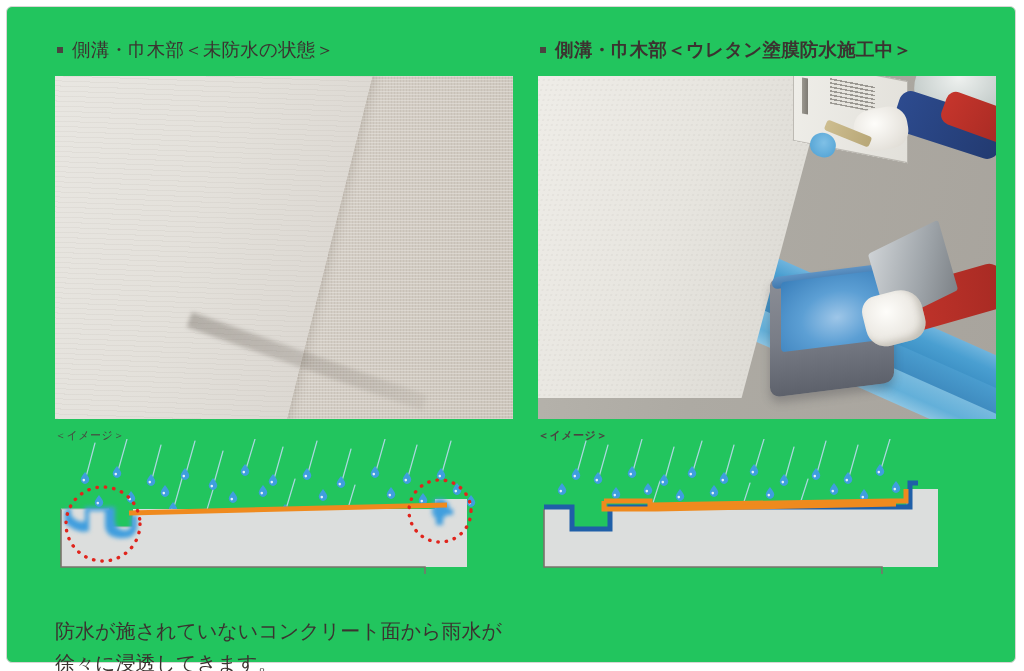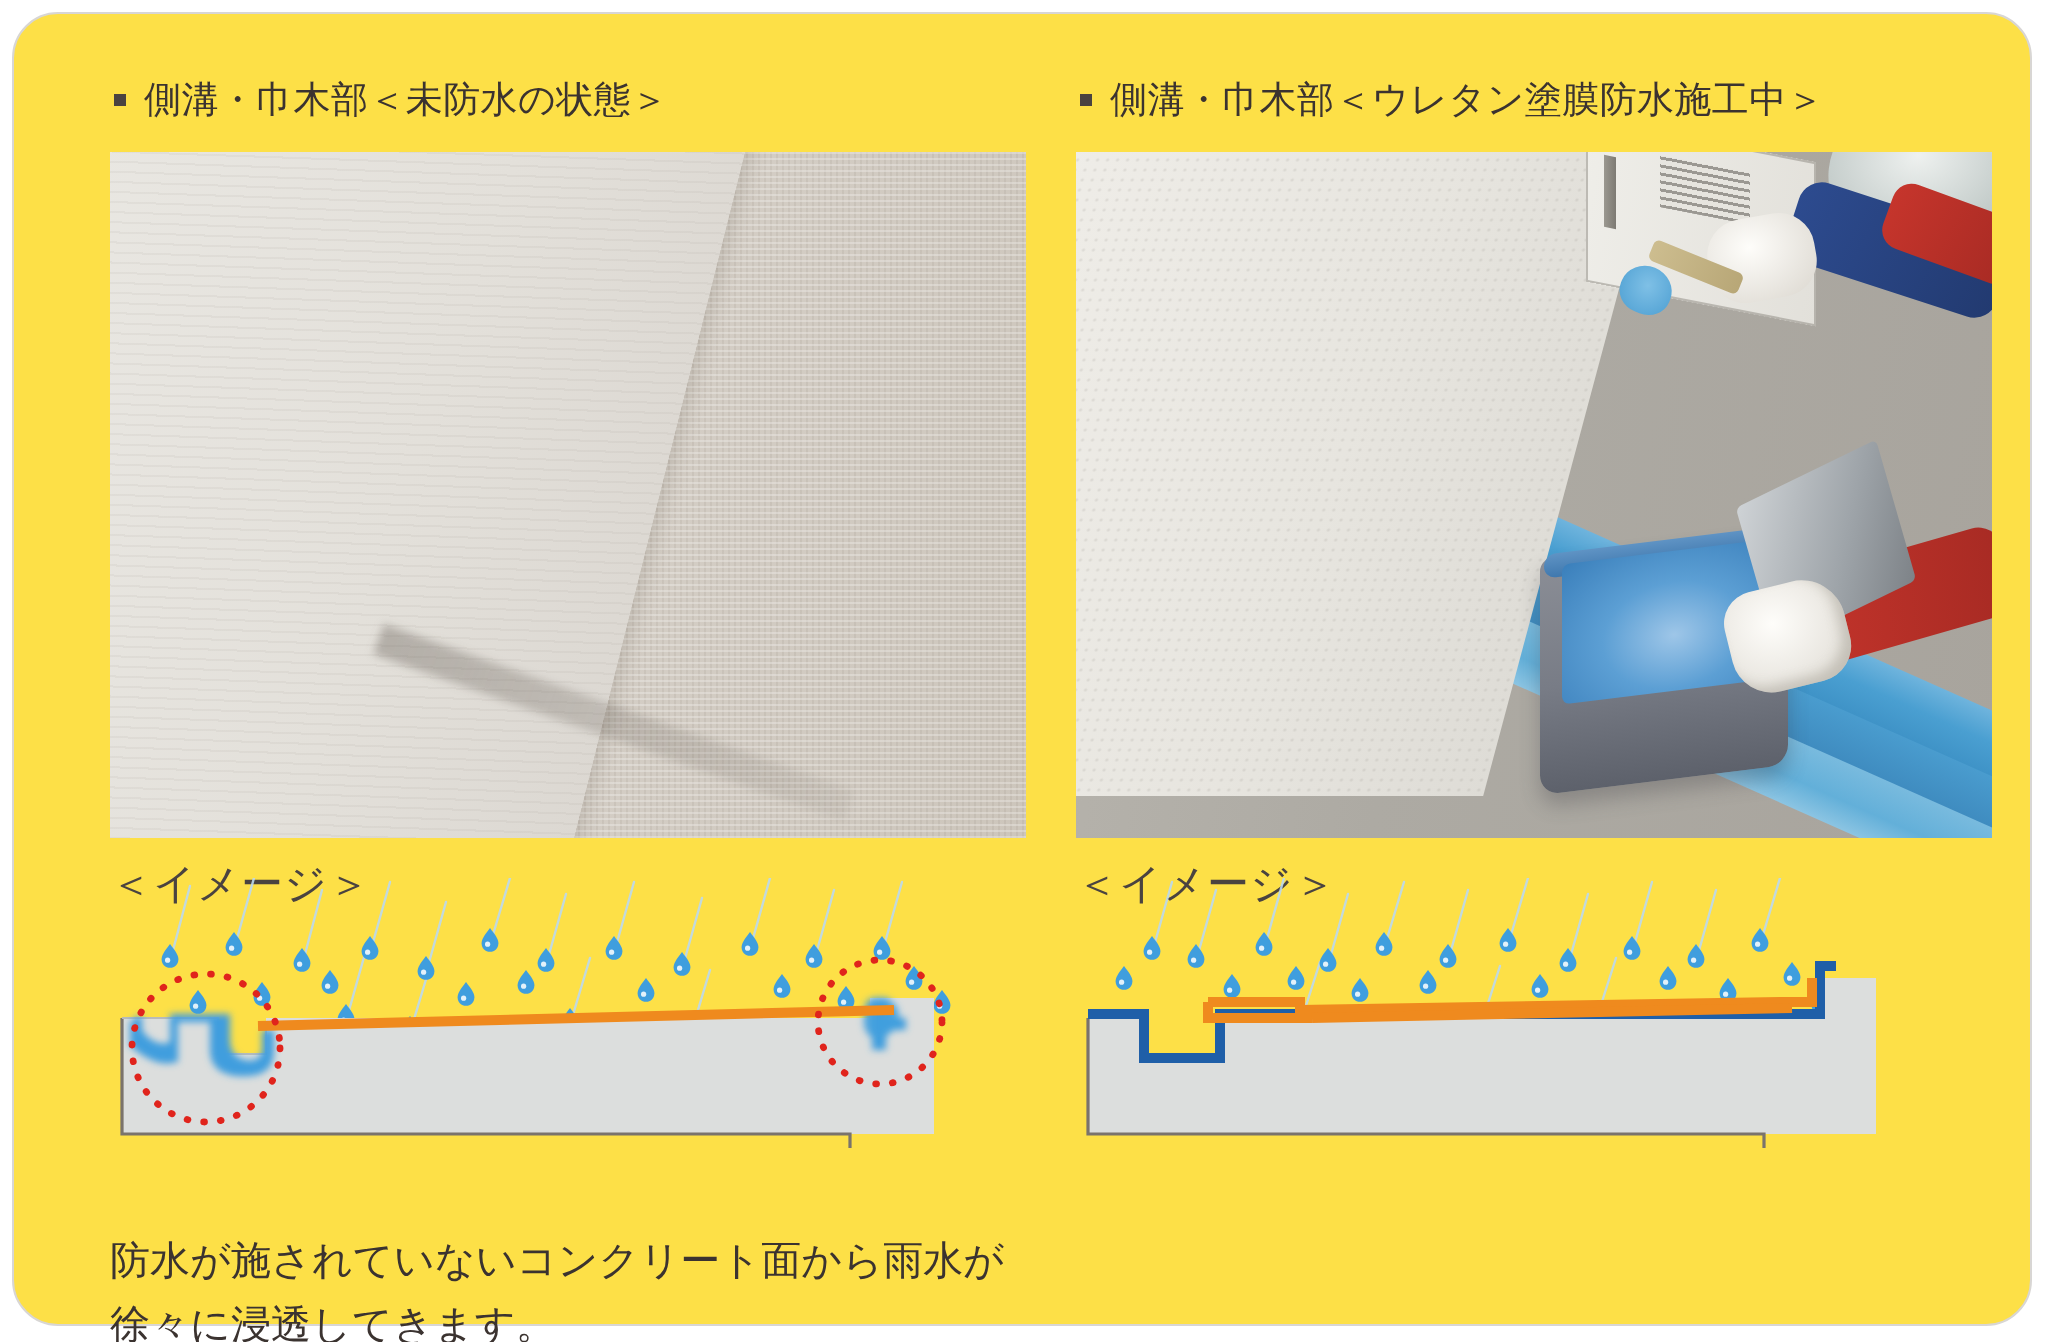--- a/index.html
+++ b/index.html
@@ -5,28 +5,28 @@
   html,body{margin:0;padding:0;}
   body{
     width:1024px;height:671px;
     background:#ffffff;
     font-family:"Liberation Sans","DejaVu Sans",sans-serif;
     overflow:hidden;
   }
   .page{
     position:absolute;left:6px;top:6px;
     width:1010px;height:657px;
-    background:#fde047;
+    background:#22c55e;
     border:1px solid #d8d6d4;
-    border-radius:23px;
+    border-radius:6px;
     box-sizing:border-box;
   }
   .col{position:absolute;top:0;width:493px;height:100%;}
   .col-left{left:40px;}
-  .col-right{left:523px;}
+  .col-right{left:523px;font-weight:bold;}
 
   .panel-title{
     position:absolute;top:30px;left:10px;
     font-size:18.5px;color:#3b3330;
     letter-spacing:.2px;white-space:nowrap;
   }
   .panel-title .bullet{
     display:inline-block;width:6px;height:6px;background:#4a4340;
     vertical-align:middle;margin-right:9px;margin-bottom:3px;
   }
@@ -218,21 +218,21 @@
   }
   .rp-helmet{
     position:absolute;left:376px;top:-34px;width:110px;height:86px;
     background:radial-gradient(ellipse at 42% 40%,#eef1ef,#bfc8c6 60%,#9aa6a4);
     border-radius:50%;transform:rotate(-8deg);
   }
 
   
   .img-label{
     position:absolute;top:421px;left:8px;
-    font-size:21px;color:#4a4340;letter-spacing:.5px;
+    font-size:11px;color:#4a4340;letter-spacing:.5px;
   }
 
   
   .diagram{
     position:absolute;top:432px;left:8px;width:470px;height:135px;
   }
   .diagram svg{display:block;}
 
   
   .caption{

